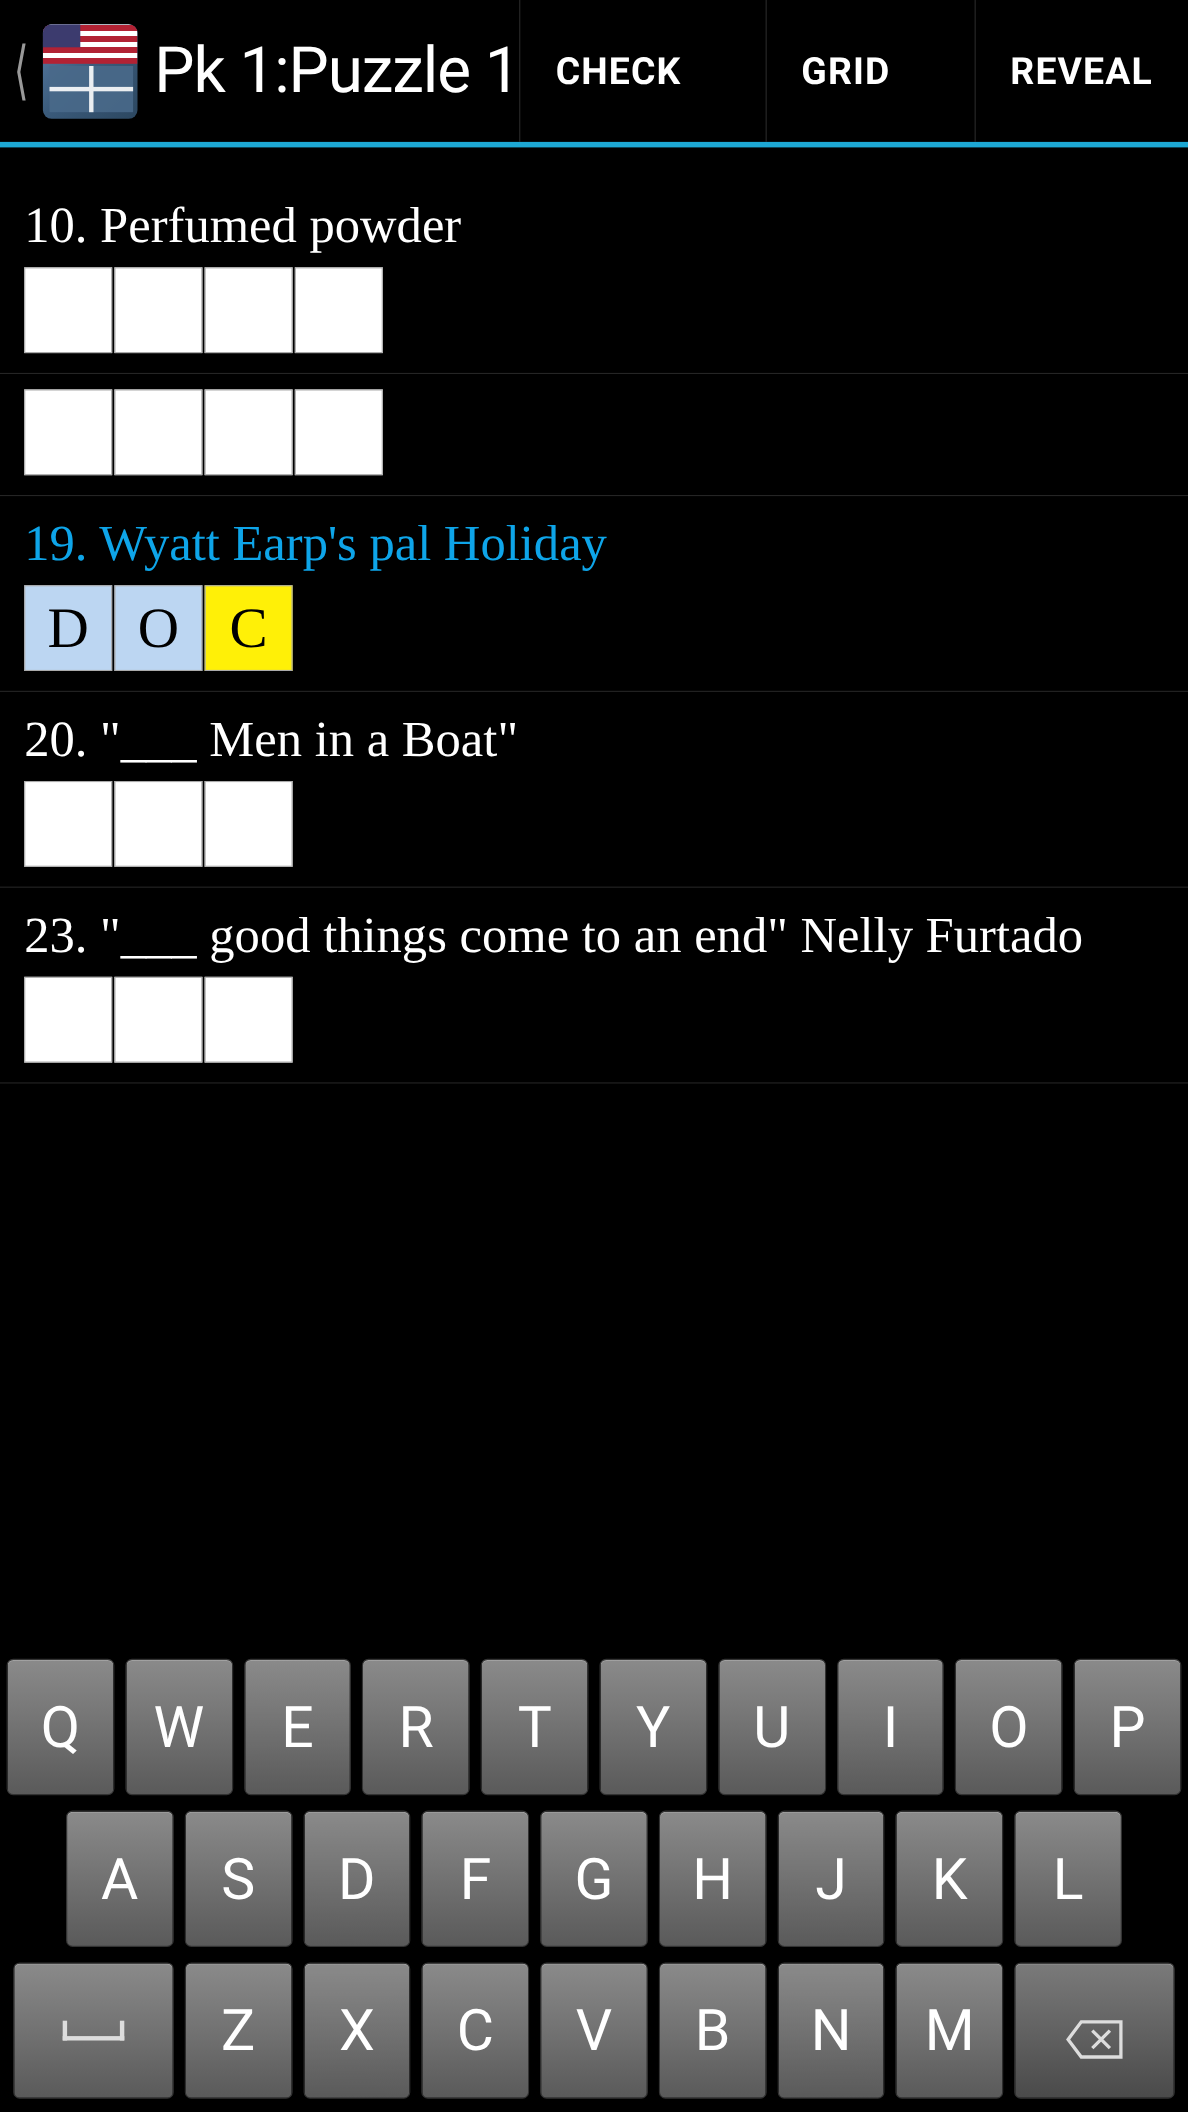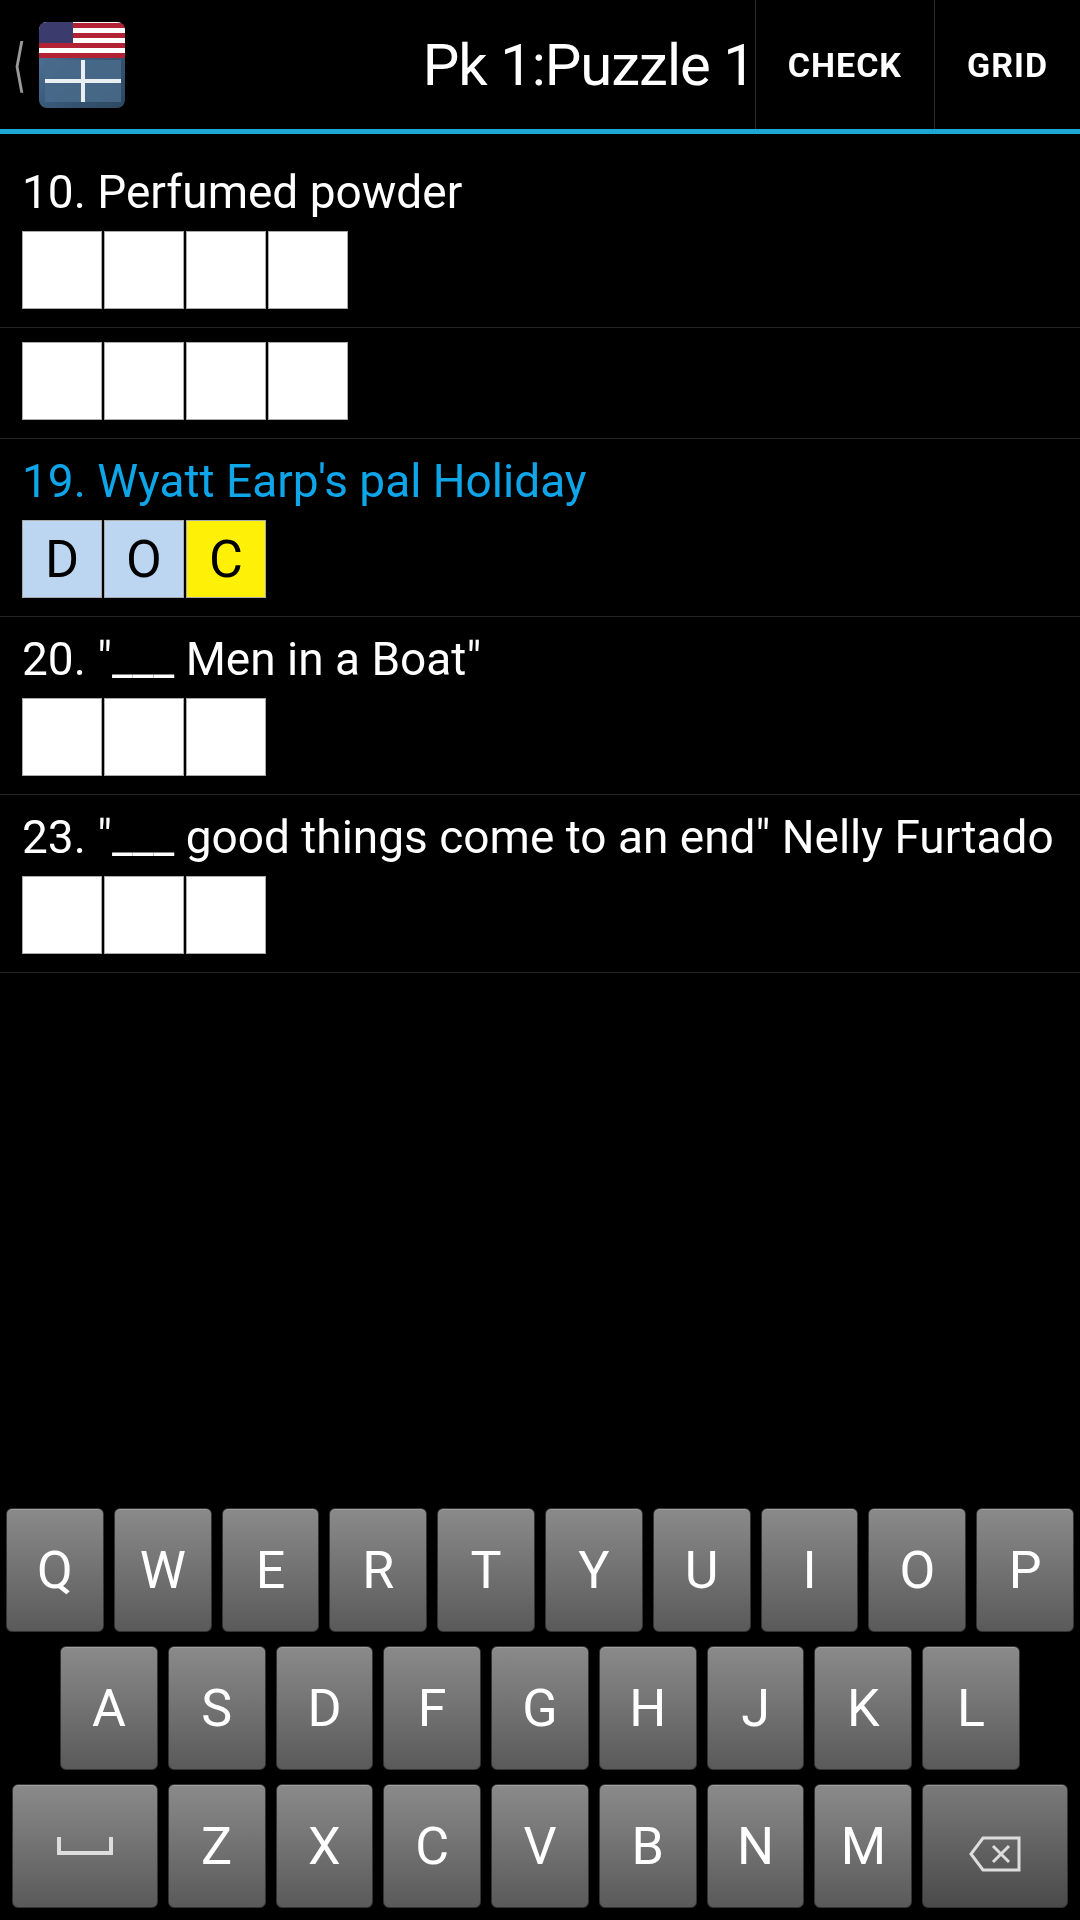--- a/index.html
+++ b/index.html
@@ -64,36 +64,38 @@
   color: #fff;
   font-size: 58px;
   font-weight: 400;
   flex: 1;
   letter-spacing: -1px;
   text-align: right;
 }
 .header-actions {
   display: flex;
   height: 100%;
+  gap: 44px;
 }
 .header-action {
   display: flex;
   align-items: center;
   justify-content: center;
   padding: 0 32px;
   color: #fff;
   font-size: 34px;
   font-weight: 700;
   border-left: 1px solid #2a2a2a;
   letter-spacing: 1px;
 }
 .clue-list {
   flex: 1;
   overflow: hidden;
-  padding-top: 16px;
+  padding-top: 28px;
+  font-family: Liberation Serif, serif;
 }
 .clue {
   padding: 14px 22px 18px;
   border-bottom: 1px solid #252525;
 }
 .clue-text {
   font-size: 46px;
   font-weight: 400;
   color: #fff;
   margin-bottom: 10px;
@@ -166,20 +168,21 @@
 
 <div class="header">
   <div class="back-btn">⟨</div>
   <div class="app-icon">
       <div class="cross"></div>
     </div>
   <div class="title">Pk 1:Puzzle 1</div>
   <div class="header-actions">
     <div class="header-action">CHECK</div>
     <div class="header-action">GRID</div>
+    <div class="header-action">REVEAL</div>
   </div>
 </div>
 
 <div class="clue-list" id="clue-list">
     <div class="clue">
       <div class="clue-text">10. Perfumed powder</div>
       <div class="cells">
         <div class="cell"></div>
         <div class="cell"></div>
         <div class="cell"></div>

